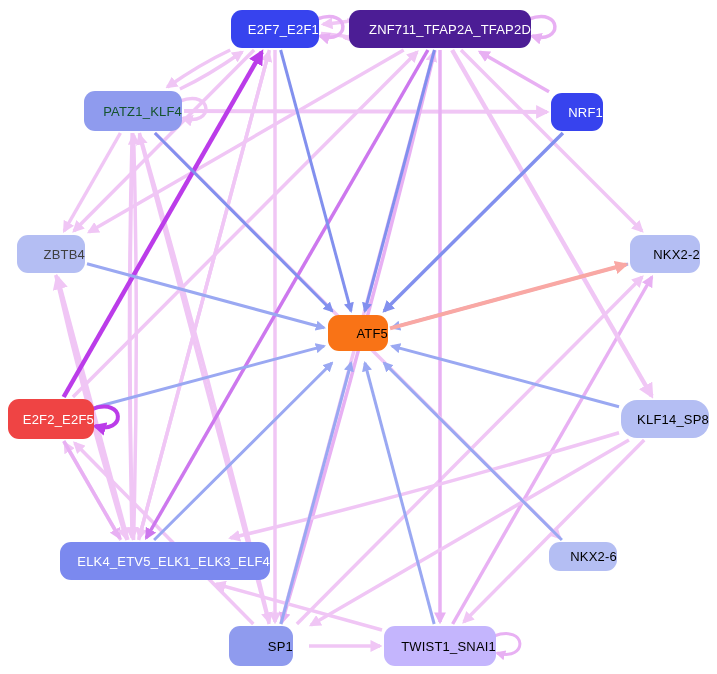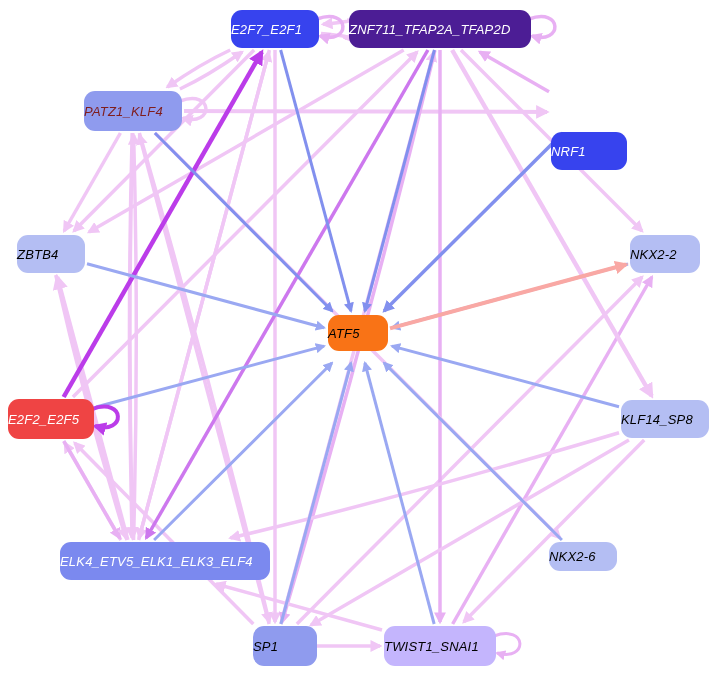--- a/index.html
+++ b/index.html
@@ -6,29 +6,28 @@
   #canvas{
     position:relative;
     width:717px;height:674px;
     background:#ffffff;
     overflow:hidden;
     font-family:"Liberation Sans", sans-serif;
   }
   #edge-layer{position:absolute;left:0;top:0;width:717px;height:674px;}
   .node{
     position:absolute;
-    display:flex;align-items:center;justify-content:flex-start;
+    display:flex;align-items:center;justify-content:flex-end;
     border-radius:11px;
     font-size:13px;
     letter-spacing:0.2px;
     box-sizing:border-box;
     cursor:default;
     user-select:none;
     white-space:nowrap;
-    font-style:italic;
   }
 </style>
 </head>
 <body>
 
 <div id="canvas">
   <svg id="edge-layer" width="717" height="674" viewBox="0 0 717 674">
       <defs>
         <marker id="arrow-pink" viewBox="0 0 10 10" refX="8" refY="5" markerWidth="3.4" markerHeight="3.4" orient="auto-start-reverse">
           <path d="M0,0 L10,5 L0,10 z" fill="#f0c6f5"></path>
@@ -108,47 +107,47 @@
       <path d="M494,636 C528,624 528,662 497,653" fill="none" stroke="#e8b0f3" stroke-width="3" marker-end="url(#arrow-pink2)"></path>
       <path d="M92,409 C126,397 126,435 95,426" fill="none" stroke="#bb3ce9" stroke-width="4" marker-end="url(#arrow-purple)"></path>
     </svg>
   <div id="node-layer">
       <div class="node" style="left: 231px; top: 10px; width: 88px; height: 38px; background: rgb(55, 67, 238); color: rgb(255, 255, 255);">
         <span>E2F7_E2F1</span>
       </div>
       <div class="node" style="left: 349px; top: 10px; width: 182px; height: 38px; background: #4c1d95; color: rgb(255, 255, 255);">
         <span>ZNF711_TFAP2A_TFAP2D</span>
       </div>
-      <div class="node" style="left: 84px; top: 91px; width: 98px; height: 40px; background: rgb(143, 155, 238); color: #7f1d1d;">
+      <div class="node" style="left: 84px; top: 91px; width: 98px; height: 40px; background: rgb(143, 155, 238); color: #14532d;">
         <span>PATZ1_KLF4</span>
       </div>
-      <div class="node" style="left: 551px; top: 93px; width: 76px; height: 38px; background: rgb(55, 67, 238); color: rgb(255, 255, 255); margin-top: 39px;">
+      <div class="node" style="left: 551px; top: 93px; width: 52px; height: 38px; background: rgb(55, 67, 238); color: rgb(255, 255, 255);">
         <span>NRF1</span>
       </div>
-      <div class="node" style="left: 17px; top: 235px; width: 68px; height: 38px; background: rgb(180, 190, 243); color: #000000;">
+      <div class="node" style="left: 17px; top: 235px; width: 68px; height: 38px; background: rgb(180, 190, 243); color: #404040;">
         <span>ZBTB4</span>
       </div>
       <div class="node" style="left: 630px; top: 235px; width: 70px; height: 38px; background: rgb(180, 190, 243); color: rgb(0, 0, 0);">
         <span>NKX2-2</span>
       </div>
       <div class="node" style="left: 328px; top: 315px; width: 60px; height: 36px; background: #f97316; color: rgb(0, 0, 0);">
         <span>ATF5</span>
       </div>
       <div class="node" style="left: 8px; top: 399px; width: 86px; height: 40px; background: #ef4444; color: rgb(255, 255, 255);">
         <span>E2F2_E2F5</span>
       </div>
-      <div class="node" style="left: 621px; top: 400px; width: 88px; height: 38px; background: rgb(180, 190, 243); color: rgb(0, 0, 0);">
+      <div class="node" style="left: 621px; top: 400px; width: 88px; height: 38px; background: rgb(180, 190, 243); color: rgb(0, 0, 0); border-radius: 16px;">
         <span>KLF14_SP8</span>
       </div>
       <div class="node" style="left: 28px; top: 542px; width: 210px; height: 38px; background: rgb(123, 137, 239); color: rgb(255, 255, 255); margin-left: 32px;">
         <span>ELK4_ETV5_ELK1_ELK3_ELF4</span>
       </div>
       <div class="node" style="left: 549px; top: 542px; width: 68px; height: 29px; background: rgb(180, 190, 243); color: rgb(0, 0, 0);">
         <span>NKX2-6</span>
       </div>
-      <div class="node" style="left: 253px; top: 626px; width: 64px; height: 40px; background: rgb(143, 155, 238); color: rgb(0, 0, 0);">
+      <div class="node" style="left: 229px; top: 626px; width: 64px; height: 40px; background: rgb(143, 155, 238); color: rgb(0, 0, 0);">
         <span>SP1</span>
       </div>
       <div class="node" style="left: 384px; top: 626px; width: 112px; height: 40px; background: #c4b5fd; color: rgb(0, 0, 0);">
         <span>TWIST1_SNAI1</span>
       </div>
     </div>
 </div>
 
 </body></html>

